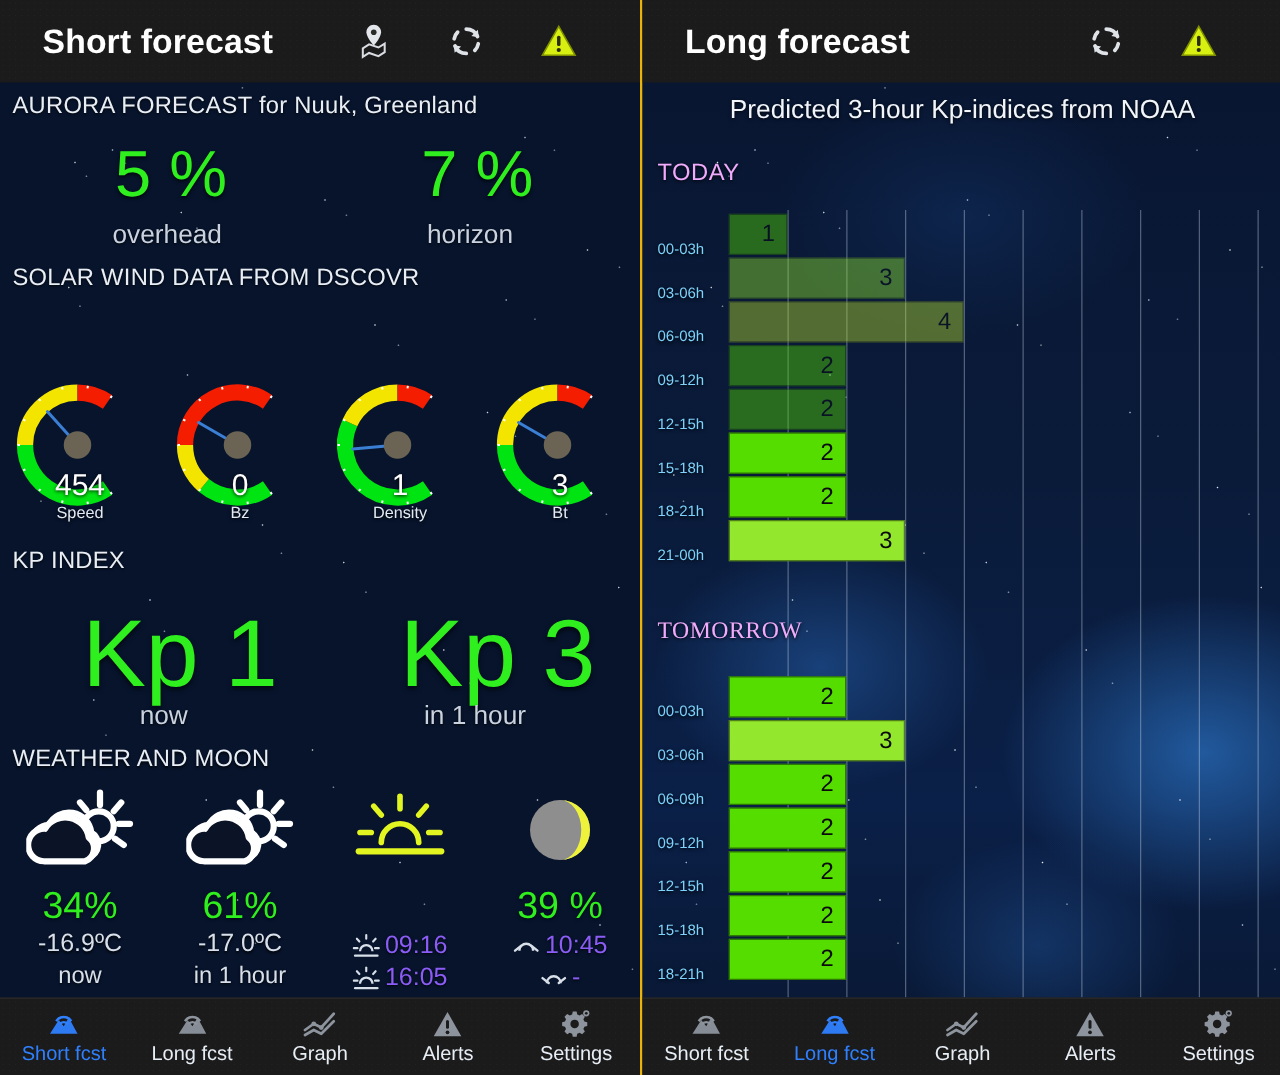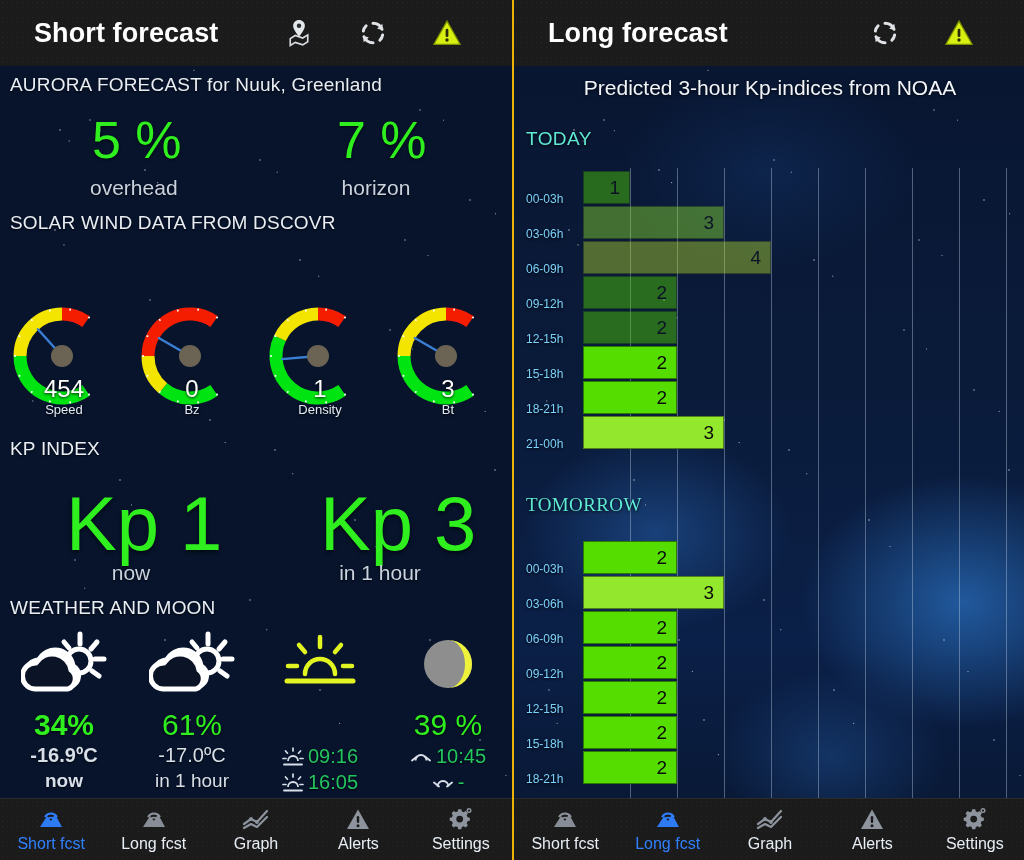--- a/index.html
+++ b/index.html
@@ -114,21 +114,21 @@
   .kpbig{
     position:absolute; color:#2ff01e; font-size:76px; line-height:1;
     text-shadow:0 2px 4px rgba(0,0,0,.6);
   }
 
   .wcol{ position:absolute; top:560px; width:128px; text-align:center; }
   .wicon{ height:76px; display:flex; align-items:center; justify-content:center; }
   .wpct{ color:#2ff01e; font-size:30px; margin-top:6px; text-shadow:0 1px 3px rgba(0,0,0,.7); }
   .wtemp{ color:#d8dfe8; font-size:20px; margin-top:2px; text-shadow:0 1px 2px rgba(0,0,0,.8); }
   .wwhen{ color:#d8dfe8; font-size:19px; margin-top:3px; text-shadow:0 1px 2px rgba(0,0,0,.8); }
-  .trow{ display:flex; align-items:center; justify-content:center; gap:4px; color:#22c55e; font-size:20px;
+  .trow{ display:flex; align-items:center; justify-content:center; gap:4px; color:#8b5cf6; font-size:20px;
          margin-top:3px; text-shadow:0 1px 2px rgba(0,0,0,.8); }
 
   
   .nav{
     position:absolute; bottom:0; left:0; width:512px; height:62px;
     background:#1b1b1b; display:flex; align-items:center;
     border-top:1px solid #2b2b2b;
     background-image:radial-gradient(rgba(255,255,255,.045) .5px, transparent .5px);
     background-size:5px 5px;
   }
@@ -136,21 +136,21 @@
   .navitem .ni{ height:26px; display:flex; align-items:center; justify-content:center; }
   .navitem .nl{ color:#e8eef6; font-size:16px; margin-top:3px; }
   .navitem.active .nl{ color:#2f80ff; }
 
   
   .chart-title{
     position:absolute; top:76px; width:512px; text-align:center;
     color:#f2f6fb; font-size:21px; text-shadow:0 1px 3px rgba(0,0,0,.8);
   }
   .daylabel{
-    position:absolute; color:#5eead4; font-size:19px; letter-spacing:.4px;
+    position:absolute; color:#f0abfc; font-size:19px; letter-spacing:.4px;
     text-shadow:0 1px 3px rgba(0,0,0,.9);
   }
   .grid{ position:absolute; top:168px; left:0; width:512px; height:630px; }
   .gl{ position:absolute; top:0; bottom:0; width:1px; background:rgba(200,215,235,.38); }
   .rows{ position:absolute; left:0; width:512px; }
   .row{ position:relative; height:35px; display:flex; align-items:center; }
   .rlab{
     position:absolute; left:12px; top:0; height:35px; line-height:35px;
     color:#7dd3fc; font-size:12px; text-shadow:0 1px 3px rgba(0,0,0,.95);
     z-index:3;
@@ -303,21 +303,21 @@
         </div>
 
       <div class="sec-label" style="left:10px; top:372px;">KP INDEX</div>
       <div class="kpbig" style="left:66px; top:420px;">Kp 1</div>
       <div class="sub" style="left:86px; top:495px; width:90px; text-align:center;">now</div>
       <div class="kpbig" style="left:320px; top:420px;">Kp 3</div>
       <div class="sub" style="left:325px; top:495px; width:110px; text-align:center;">in 1 hour</div>
 
       <div class="sec-label" style="left:10px; top:531px;">WEATHER AND MOON</div>
 
-      <div class="wcol" style="left:0px;font-weight:bold;">
+      <div class="wcol" style="left:0px;">
         <div class="wicon">
           <svg width="86" height="66" viewBox="0 0 86 66">
             <g stroke="#ffffff" stroke-width="5" stroke-linecap="round">
               <line x1="59" y1="3" x2="59" y2="13"></line>
               <line x1="76" y1="11" x2="70" y2="18"></line>
               <line x1="83" y1="28" x2="74" y2="28"></line>
               <line x1="78" y1="45" x2="71" y2="40"></line>
               <line x1="43" y1="11" x2="48" y2="17"></line>
             </g>
             <circle cx="58" cy="30" r="12" fill="none" stroke="#fff" stroke-width="5"></circle>

